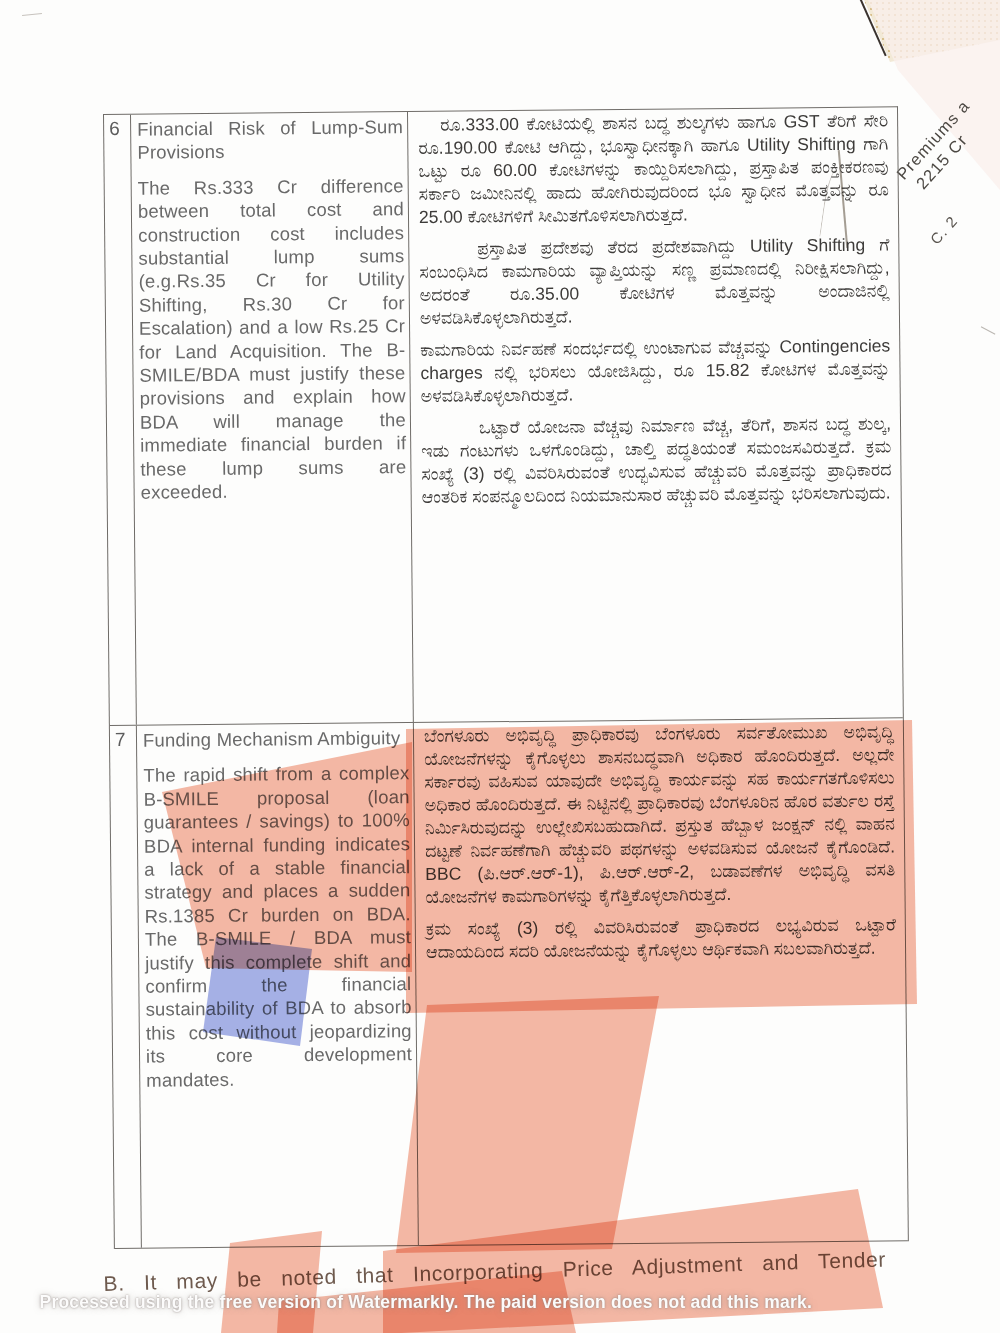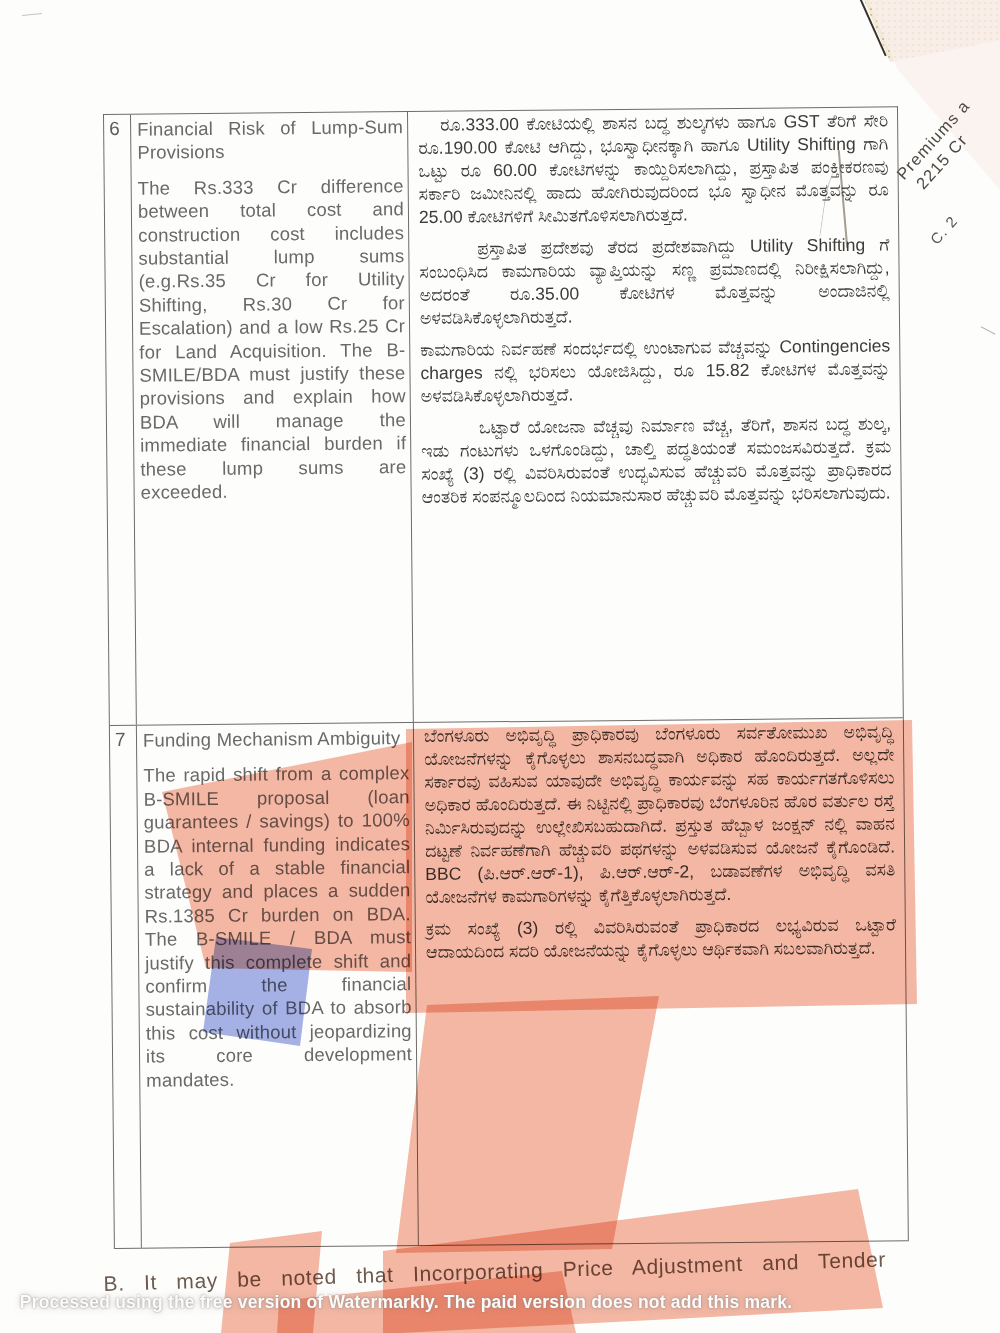--- a/index.html
+++ b/index.html
@@ -81,21 +81,21 @@
   .wm-blue{background:#a6b2e8;}
   .wm-s1{clip-path:polygon(162px 792px,412px 742px,412px 972px,206px 968px);}
   .wm-s2{clip-path:polygon(406px 729px,912px 720px,917px 1004px,406px 1013px);}
   .wm-s3{clip-path:polygon(216px 937px,312px 949px,300px 1046px,203px 1032px);}
   .wm-s4{clip-path:polygon(427px 1005px,659px 996px,612px 1249px,396px 1253px);}
   .wm-s5{clip-path:polygon(383px 1251px,858px 1189px,883px 1308px,401px 1333px,383px 1333px);}
   .wm-s6{clip-path:polygon(279px 1301px,562px 1271px,576px 1333px,277px 1333px);}
   .wm-s7{clip-path:polygon(230px 1243px,322px 1231px,313px 1333px,221px 1333px);}
 
   .wm-text{
-    position:absolute;left:0;top:1292px;width:812px;text-align:center;
+    position:absolute;left:0;top:1292px;width:812px;text-align:right;
     font-size:17.5px;font-weight:bold;color:rgba(255,255,255,.96);
     text-shadow:0 0 2px rgba(140,130,125,.9),0 0 6px rgba(150,140,135,.5);
     letter-spacing:.2px;
   }
 </style>
 </head>
 <body>
 
 <div class="page">
 

